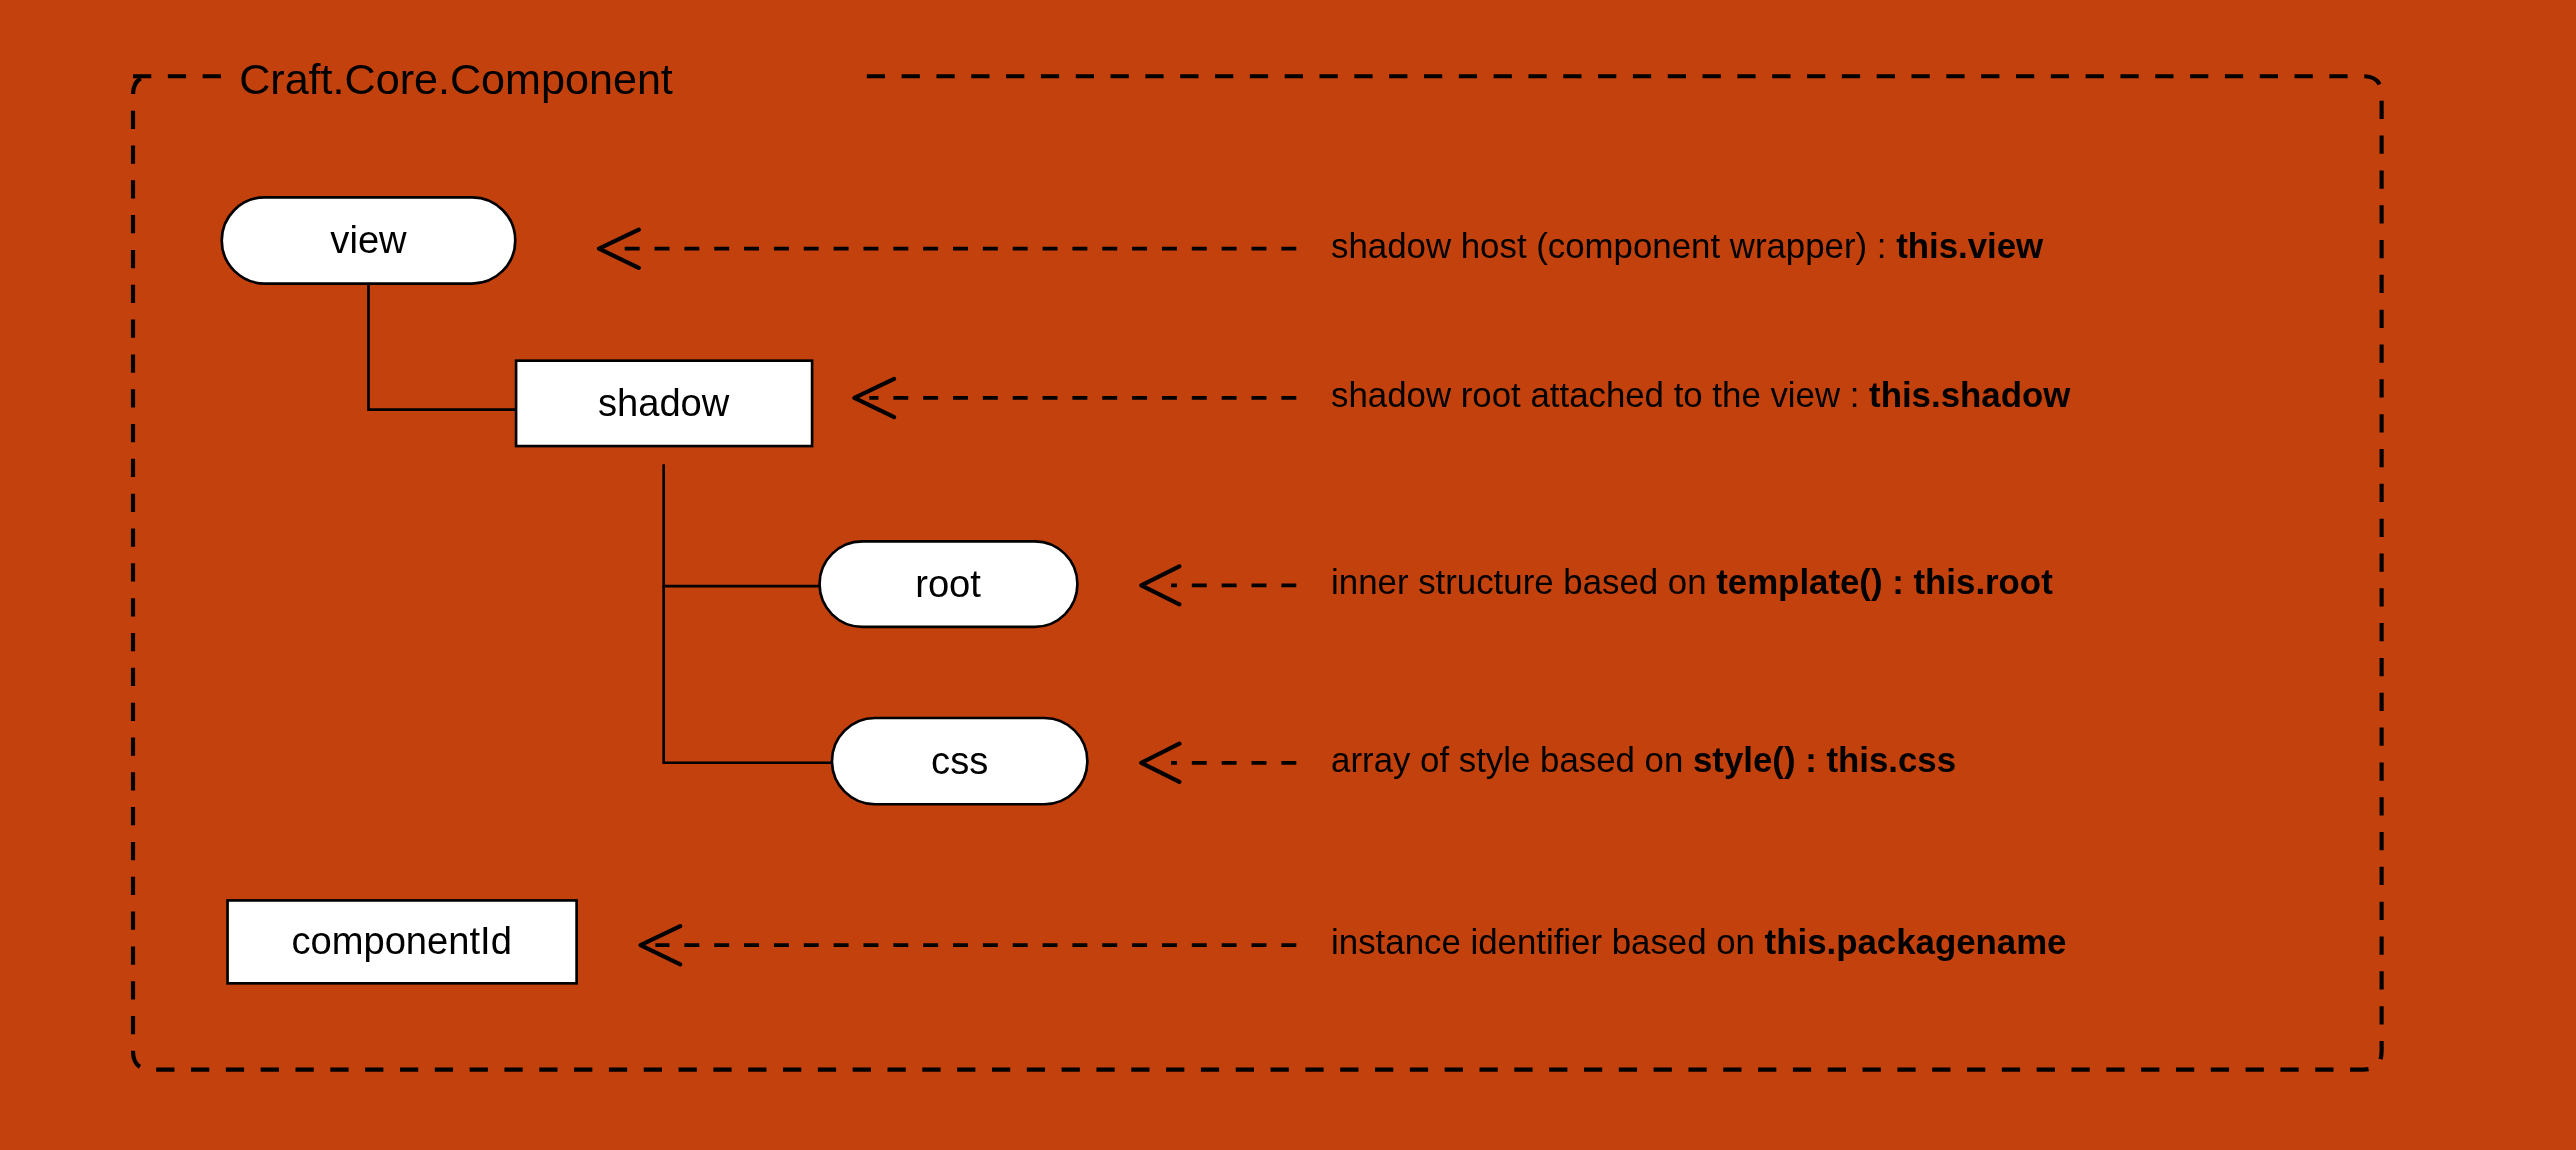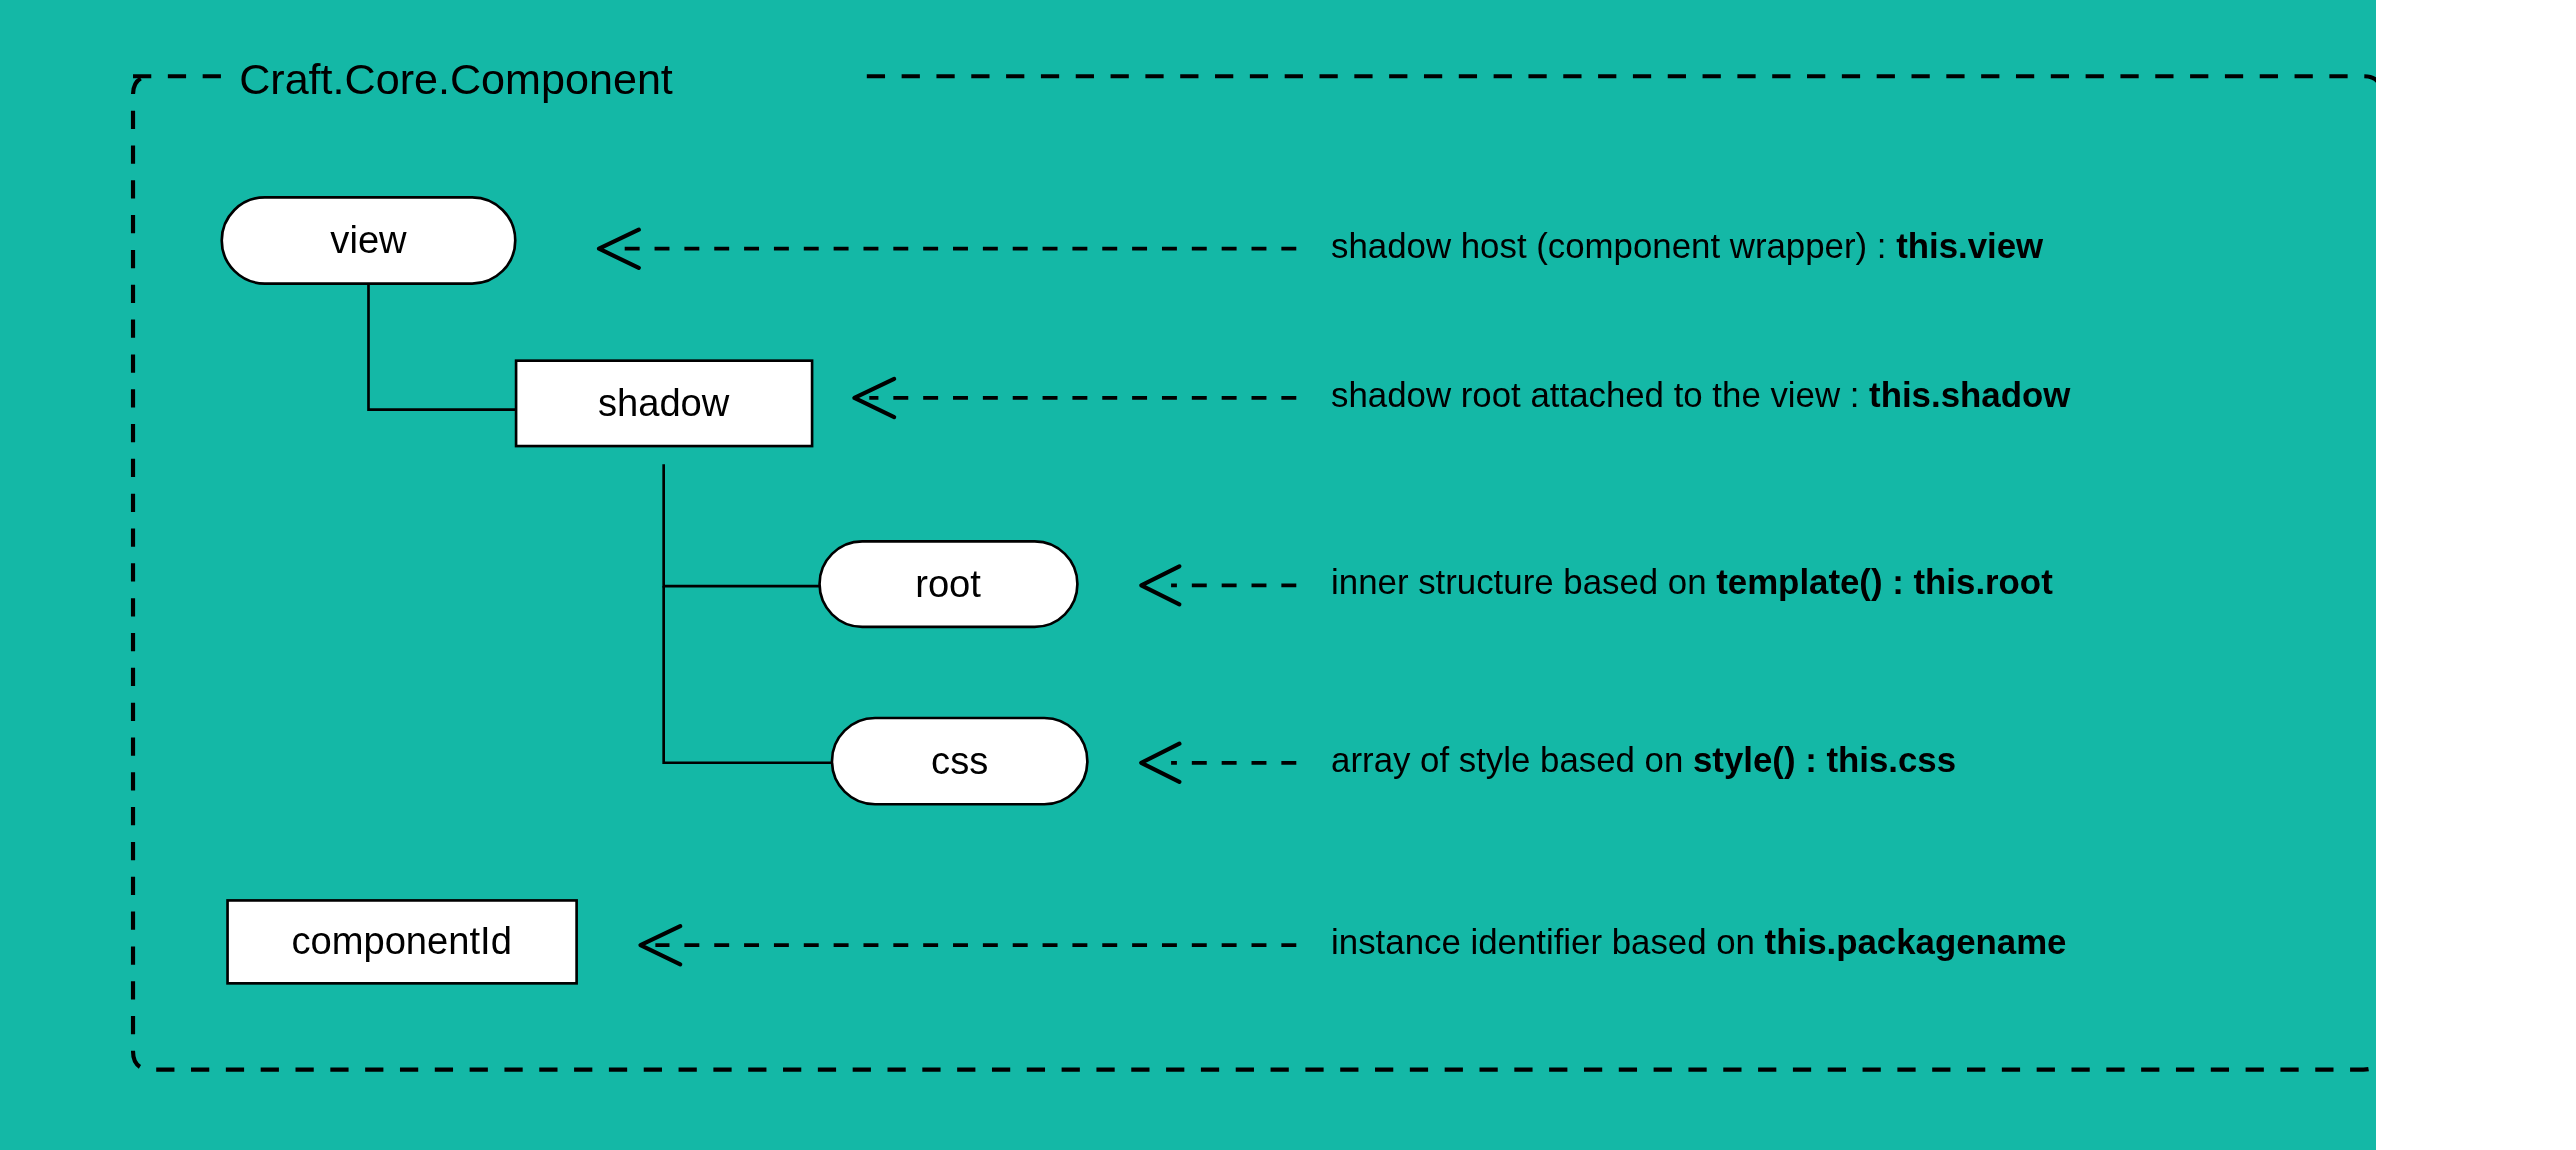--- a/index.html
+++ b/index.html
@@ -7,23 +7,23 @@
     margin: 0;
     padding: 0;
     background: #ffffff;
   }
   body {
     font-family: "Liberation Sans", sans-serif;
     color: #000000;
   }
   #canvas {
     position: relative;
-    width: 2376px;
+    width: 2576px;
     height: 1150px;
-    background: #14b8a6;
+    background: #c2410c;
     overflow: hidden;
   }
   #diagram-svg {
     position: absolute;
     left: 0;
     top: 0;
     width: 2576px;
     height: 1150px;
   }
   .node-label {

